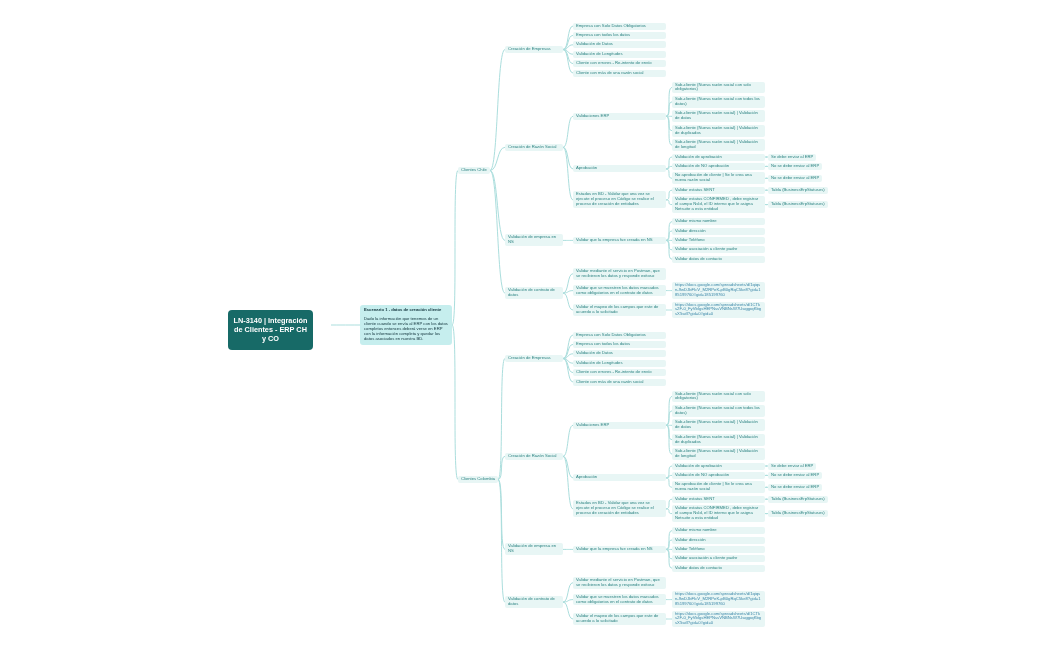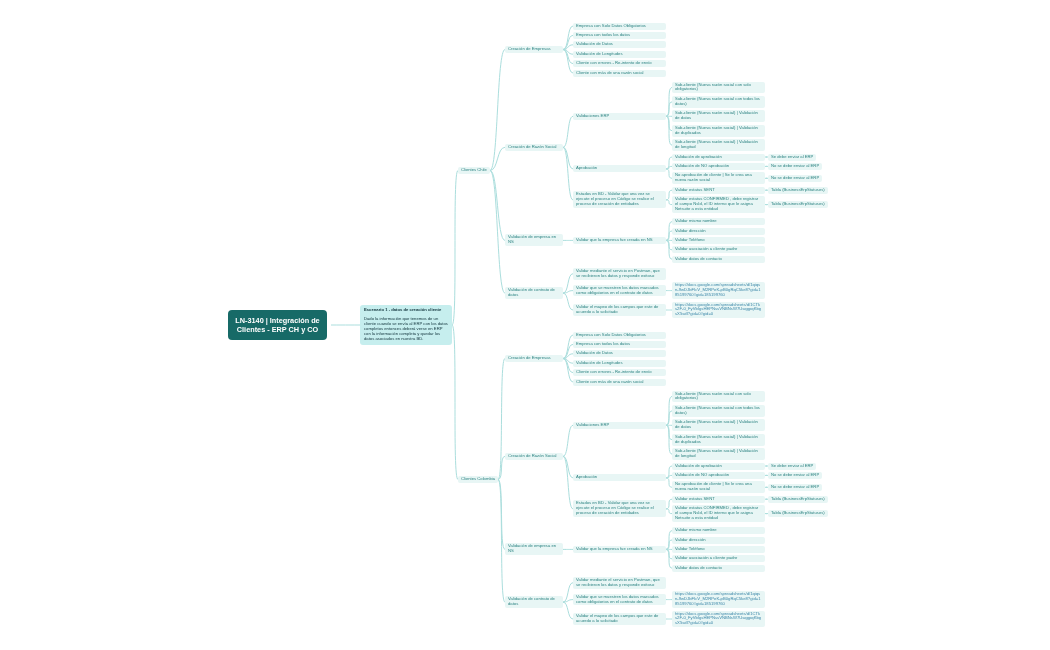--- a/index.html
+++ b/index.html
@@ -105,21 +105,21 @@
       <path d="M 666 549.3999999999999 C 672 549.3999999999999 666 549.3999999999999 672 549.3999999999999" fill="none" stroke="#abdedd" stroke-width="1"></path>
       <path d="M 666 549.3999999999999 C 672 549.3999999999999 666 558.7999999999998 672 558.7999999999998" fill="none" stroke="#abdedd" stroke-width="1"></path>
       <path d="M 666 549.3999999999999 C 672 549.3999999999999 666 568.1999999999998 672 568.1999999999998" fill="none" stroke="#abdedd" stroke-width="1"></path>
       <path d="M 498 479.5 C 504 479.5 499 602.0999999999999 505 602.0999999999999" fill="none" stroke="#abdedd" stroke-width="1"></path>
       <path d="M 563 602.0999999999999 C 569 602.0999999999999 567 582.6999999999999 573 582.6999999999999" fill="none" stroke="#abdedd" stroke-width="1"></path>
       <path d="M 563 602.0999999999999 C 569 602.0999999999999 567 599.5999999999999 573 599.5999999999999" fill="none" stroke="#abdedd" stroke-width="1"></path>
       <path d="M 666 599.5999999999999 C 672 599.5999999999999 666 599.5999999999999 672 599.5999999999999" fill="none" stroke="#abdedd" stroke-width="1"></path>
       <path d="M 563 602.0999999999999 C 569 602.0999999999999 567 618.9999999999999 573 618.9999999999999" fill="none" stroke="#abdedd" stroke-width="1"></path>
       <path d="M 666 618.9999999999999 C 672 618.9999999999999 666 618.9999999999999 672 618.9999999999999" fill="none" stroke="#abdedd" stroke-width="1"></path>
     </svg>
-<div class="node root" style="width: 99px; left: 228px; top: 309.5px; visibility: visible;">LN-3140 | Integración de Clientes - ERP CH y CO</div>
+<div class="node root" style="width: 85px; left: 228px; top: 309.5px; visibility: visible;">LN-3140 | Integración de Clientes - ERP CH y CO</div>
     <div class="node scenario" style="width: 92px; left: 360px; top: 305px; visibility: visible;">
       <span class="scenario-title">Escenario 1 - datos de creación cliente</span>
       <span class="scenario-body">Dado la información que tenemos de un cliente cuando se envía al ERP con los datos completos entonces deberá verse en ERP con la información completa y quedar los datos asociados en nuestra BD.</span>
     </div>
     <div class="node country nowrap" style="left: 458px; top: 167px; visibility: visible;">Clientes Chile</div>
     <div class="node item" style="width: 58px; left: 505px; top: 46px; visibility: visible;">Creación de Empresas</div>
     <div class="node item" style="width: 93px; left: 573px; top: 22.5px; visibility: visible;">Empresa con Solo Datos Obligatorios</div>
     <div class="node item" style="width: 93px; left: 573px; top: 31.9px; visibility: visible;">Empresa con todos los datos</div>
     <div class="node item" style="width: 93px; left: 573px; top: 41.3px; visibility: visible;">Validación de Datos</div>
     <div class="node item" style="width: 93px; left: 573px; top: 50.7px; visibility: visible;">Validación de Longitudes</div>

